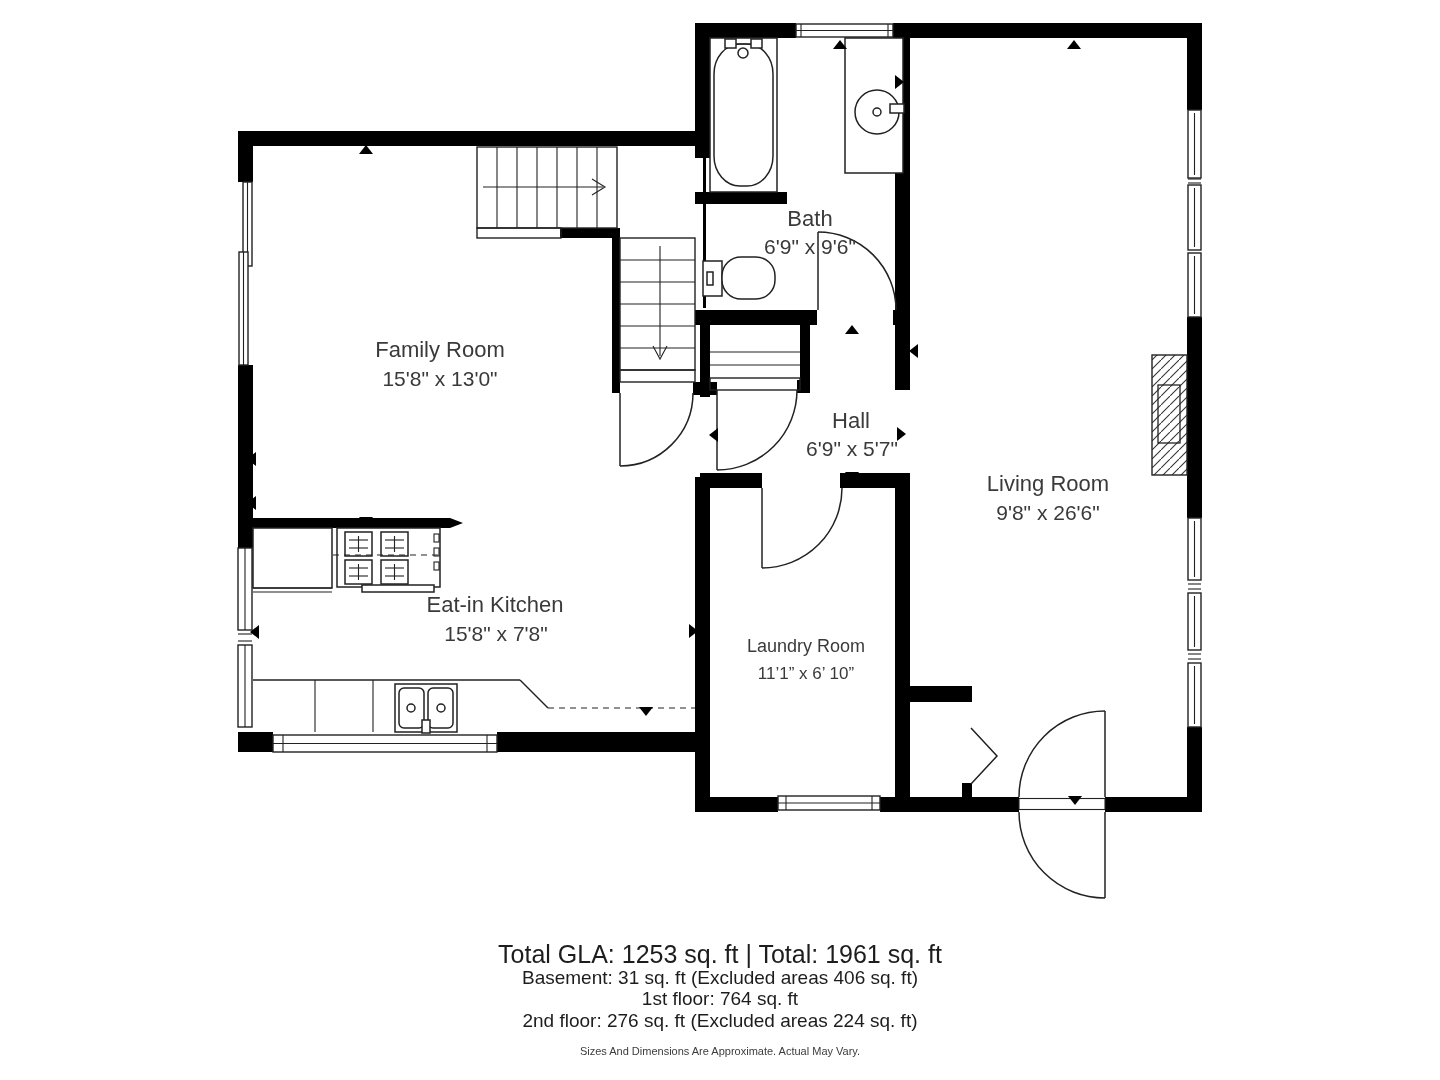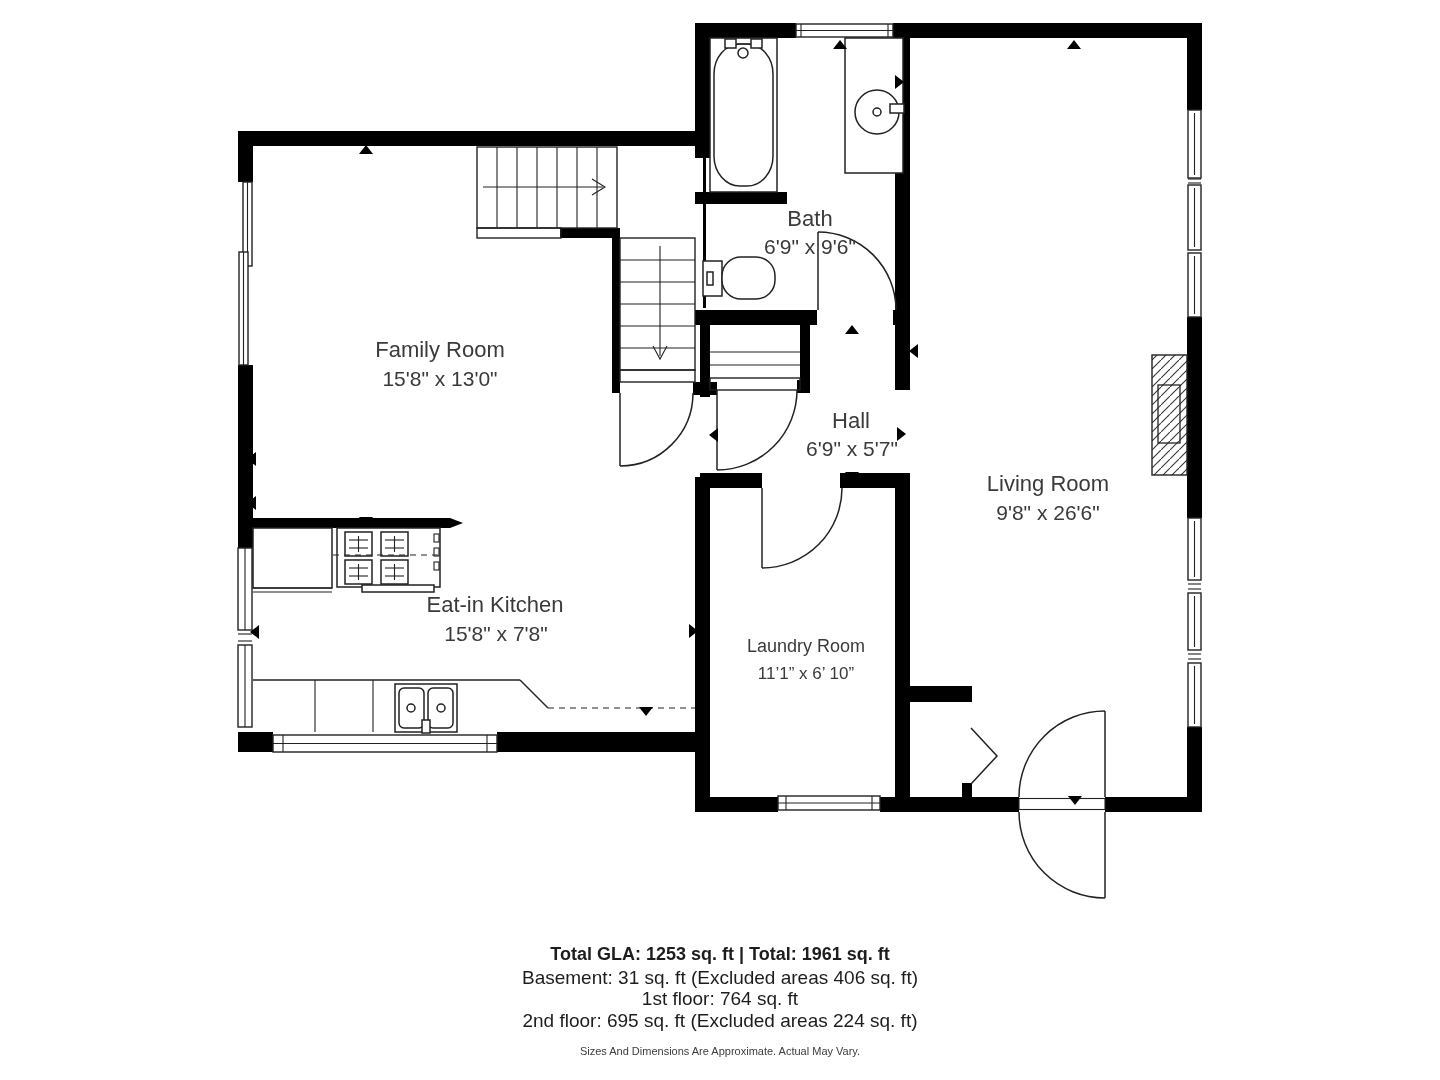--- a/index.html
+++ b/index.html
@@ -22,21 +22,21 @@
   .arc{stroke:var(--line);stroke-width:1.5;fill:none;}
   .tri{fill:#000000;stroke:none;}
   .roomname{fill:var(--text);font-size:22px;text-anchor:middle;}
   .roomdims{fill:var(--text);font-size:21px;text-anchor:middle;}
   .roomname-sm{fill:var(--text);font-size:18px;text-anchor:middle;}
   .roomdims-sm{fill:var(--text);font-size:17px;text-anchor:middle;}
   .summary{
     position:absolute;left:0;top:944px;width:100%;text-align:center;
     color:#1d1d1d;font-size:19px;line-height:21.5px;
   }
-  .summary .total{font-weight:bold;font-size:18px;margin-bottom:1px;}
+  .summary .total{font-weight:normal;font-size:25px;margin-bottom:1px;}
   .summary .disclaimer{font-size:11px;color:#3c3c3c;margin-top:10px;}
 </style>
 </head>
 <body>
 
 <div class="page">
 <svg width="1440" height="1080" viewBox="0 0 1440 1080">
   <defs>
     <pattern id="hatch" patternUnits="userSpaceOnUse" width="9" height="9" patternTransform="rotate(0)">
       <path d="M-2,11 L11,-2" stroke="#333" stroke-width="1.1"></path>
@@ -309,16 +309,16 @@
 
     <text class="roomname-sm" x="806" y="652">Laundry Room</text>
     <text class="roomdims-sm" x="806" y="679">11’1” x 6’ 10”</text>
   </g>
 </svg>
 
   <div class="summary">
     <div class="total">Total GLA: 1253 sq. ft | Total: 1961 sq. ft</div>
     <div>Basement: 31 sq. ft (Excluded areas 406 sq. ft)</div>
     <div>1st floor: 764 sq. ft</div>
-    <div>2nd floor: 695 sq. ft (Excluded areas 224 sq. ft)</div>
+    <div>2nd floor: 276 sq. ft (Excluded areas 224 sq. ft)</div>
     <div class="disclaimer">Sizes And Dimensions Are Approximate. Actual May Vary.</div>
   </div>
 </div>
 
 </body></html>

